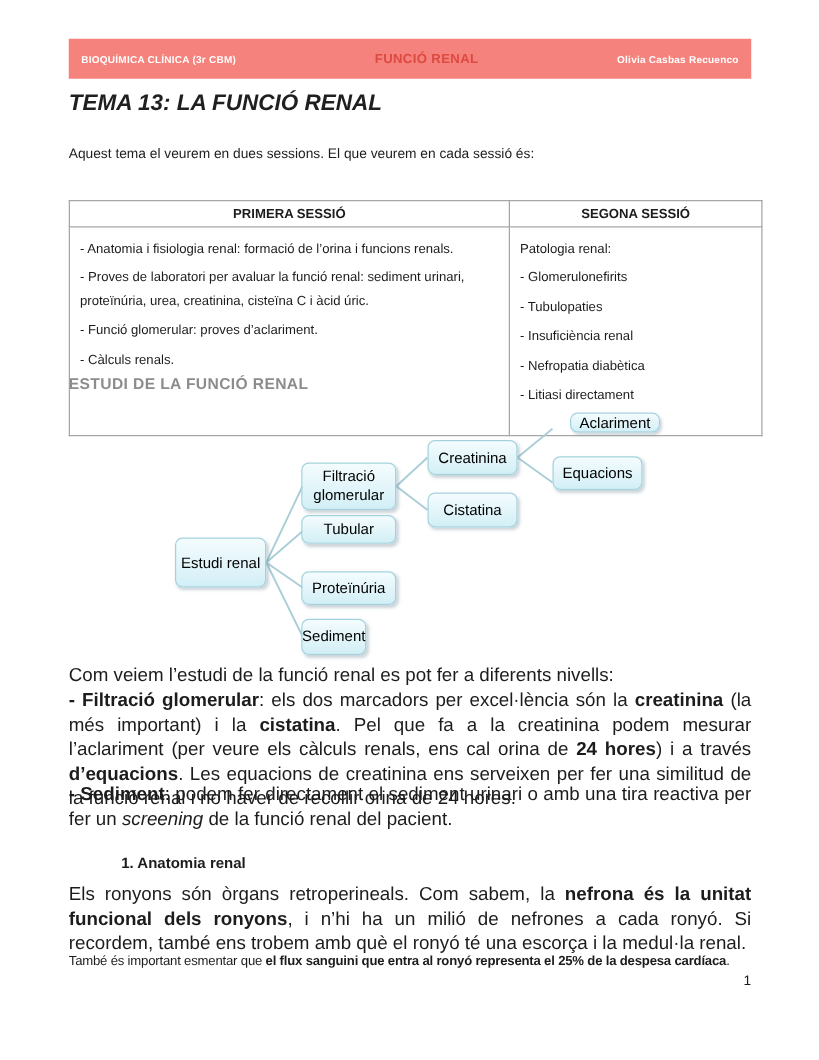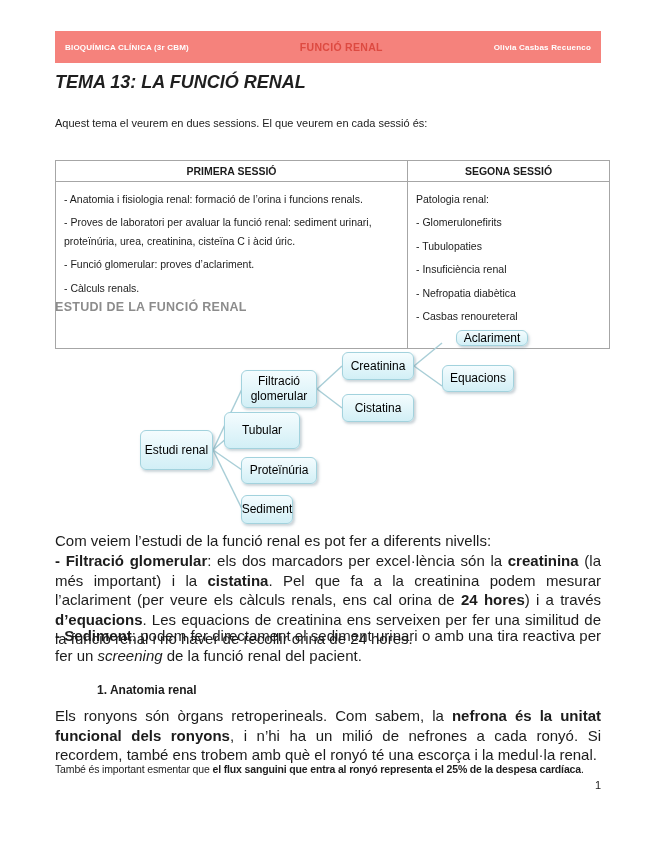--- a/index.html
+++ b/index.html
@@ -46,21 +46,21 @@
   .node {
     position:absolute; display:flex; align-items:center; justify-content:center;
     text-align:center; font-size:12px; color:#000;
     background:linear-gradient(180deg,#f4fcfe 0%, #d2eff6 100%);
     border:1px solid #a2d2dd; border-radius:6px;
     box-shadow:1.5px 2px 2.5px rgba(110,135,150,0.35);
     line-height:1.25; box-sizing:border-box; padding:1px 2px;
   }
   .n-estudi      { left:140px; top:104px; width:73px; height:40px; }
   .n-filtracio   { left:241px; top:44px;  width:76px; height:38px; }
-  .n-tubular     { left:224px; top:86px;  width:76px; height:37px;text-align:right; }
+  .n-tubular     { left:241px; top:86px;  width:76px; height:23px;text-align:right; }
   .n-proteinuria { left:241px; top:131px; width:76px; height:27px; }
   .n-sediment    { left:241px; top:169px; width:52px; height:29px; }
   .n-creatinina  { left:342px; top:26px;  width:72px; height:28px; }
   .n-cistatina   { left:342px; top:68px;  width:72px; height:28px; }
   .n-aclariment  { left:444px; top:4px;   width:72px; height:16px;margin-left:12px; }
   .n-equacions   { left:442px; top:39px;  width:72px; height:27px; }
 
   
   .para {
     position:absolute; left:55px; width:546px;
@@ -112,21 +112,21 @@
           <p>- Proves de laboratori per avaluar la funció renal: sediment urinari, proteïnúria, urea, creatinina, cisteïna C i àcid úric.</p>
           <p>- Funció glomerular: proves d’aclariment.</p>
           <p>- Càlculs renals.</p>
         </td>
         <td class="col2">
           <p>Patologia renal:</p>
           <p>- Glomerulonefirits</p>
           <p>- Tubulopaties</p>
           <p>- Insuficiència renal</p>
           <p>- Nefropatia diabètica</p>
-          <p>- Casbas renoureteral</p>
+          <p>- Litiasi directament</p>
         </td>
       </tr>
     </tbody>
   </table>
 
   <div class="section-heading">ESTUDI DE LA FUNCIÓ RENAL</div>
 
   <div class="diagram">
     <svg width="655" height="205">
       <g stroke="#a9ced7" stroke-width="1.5" fill="none">

